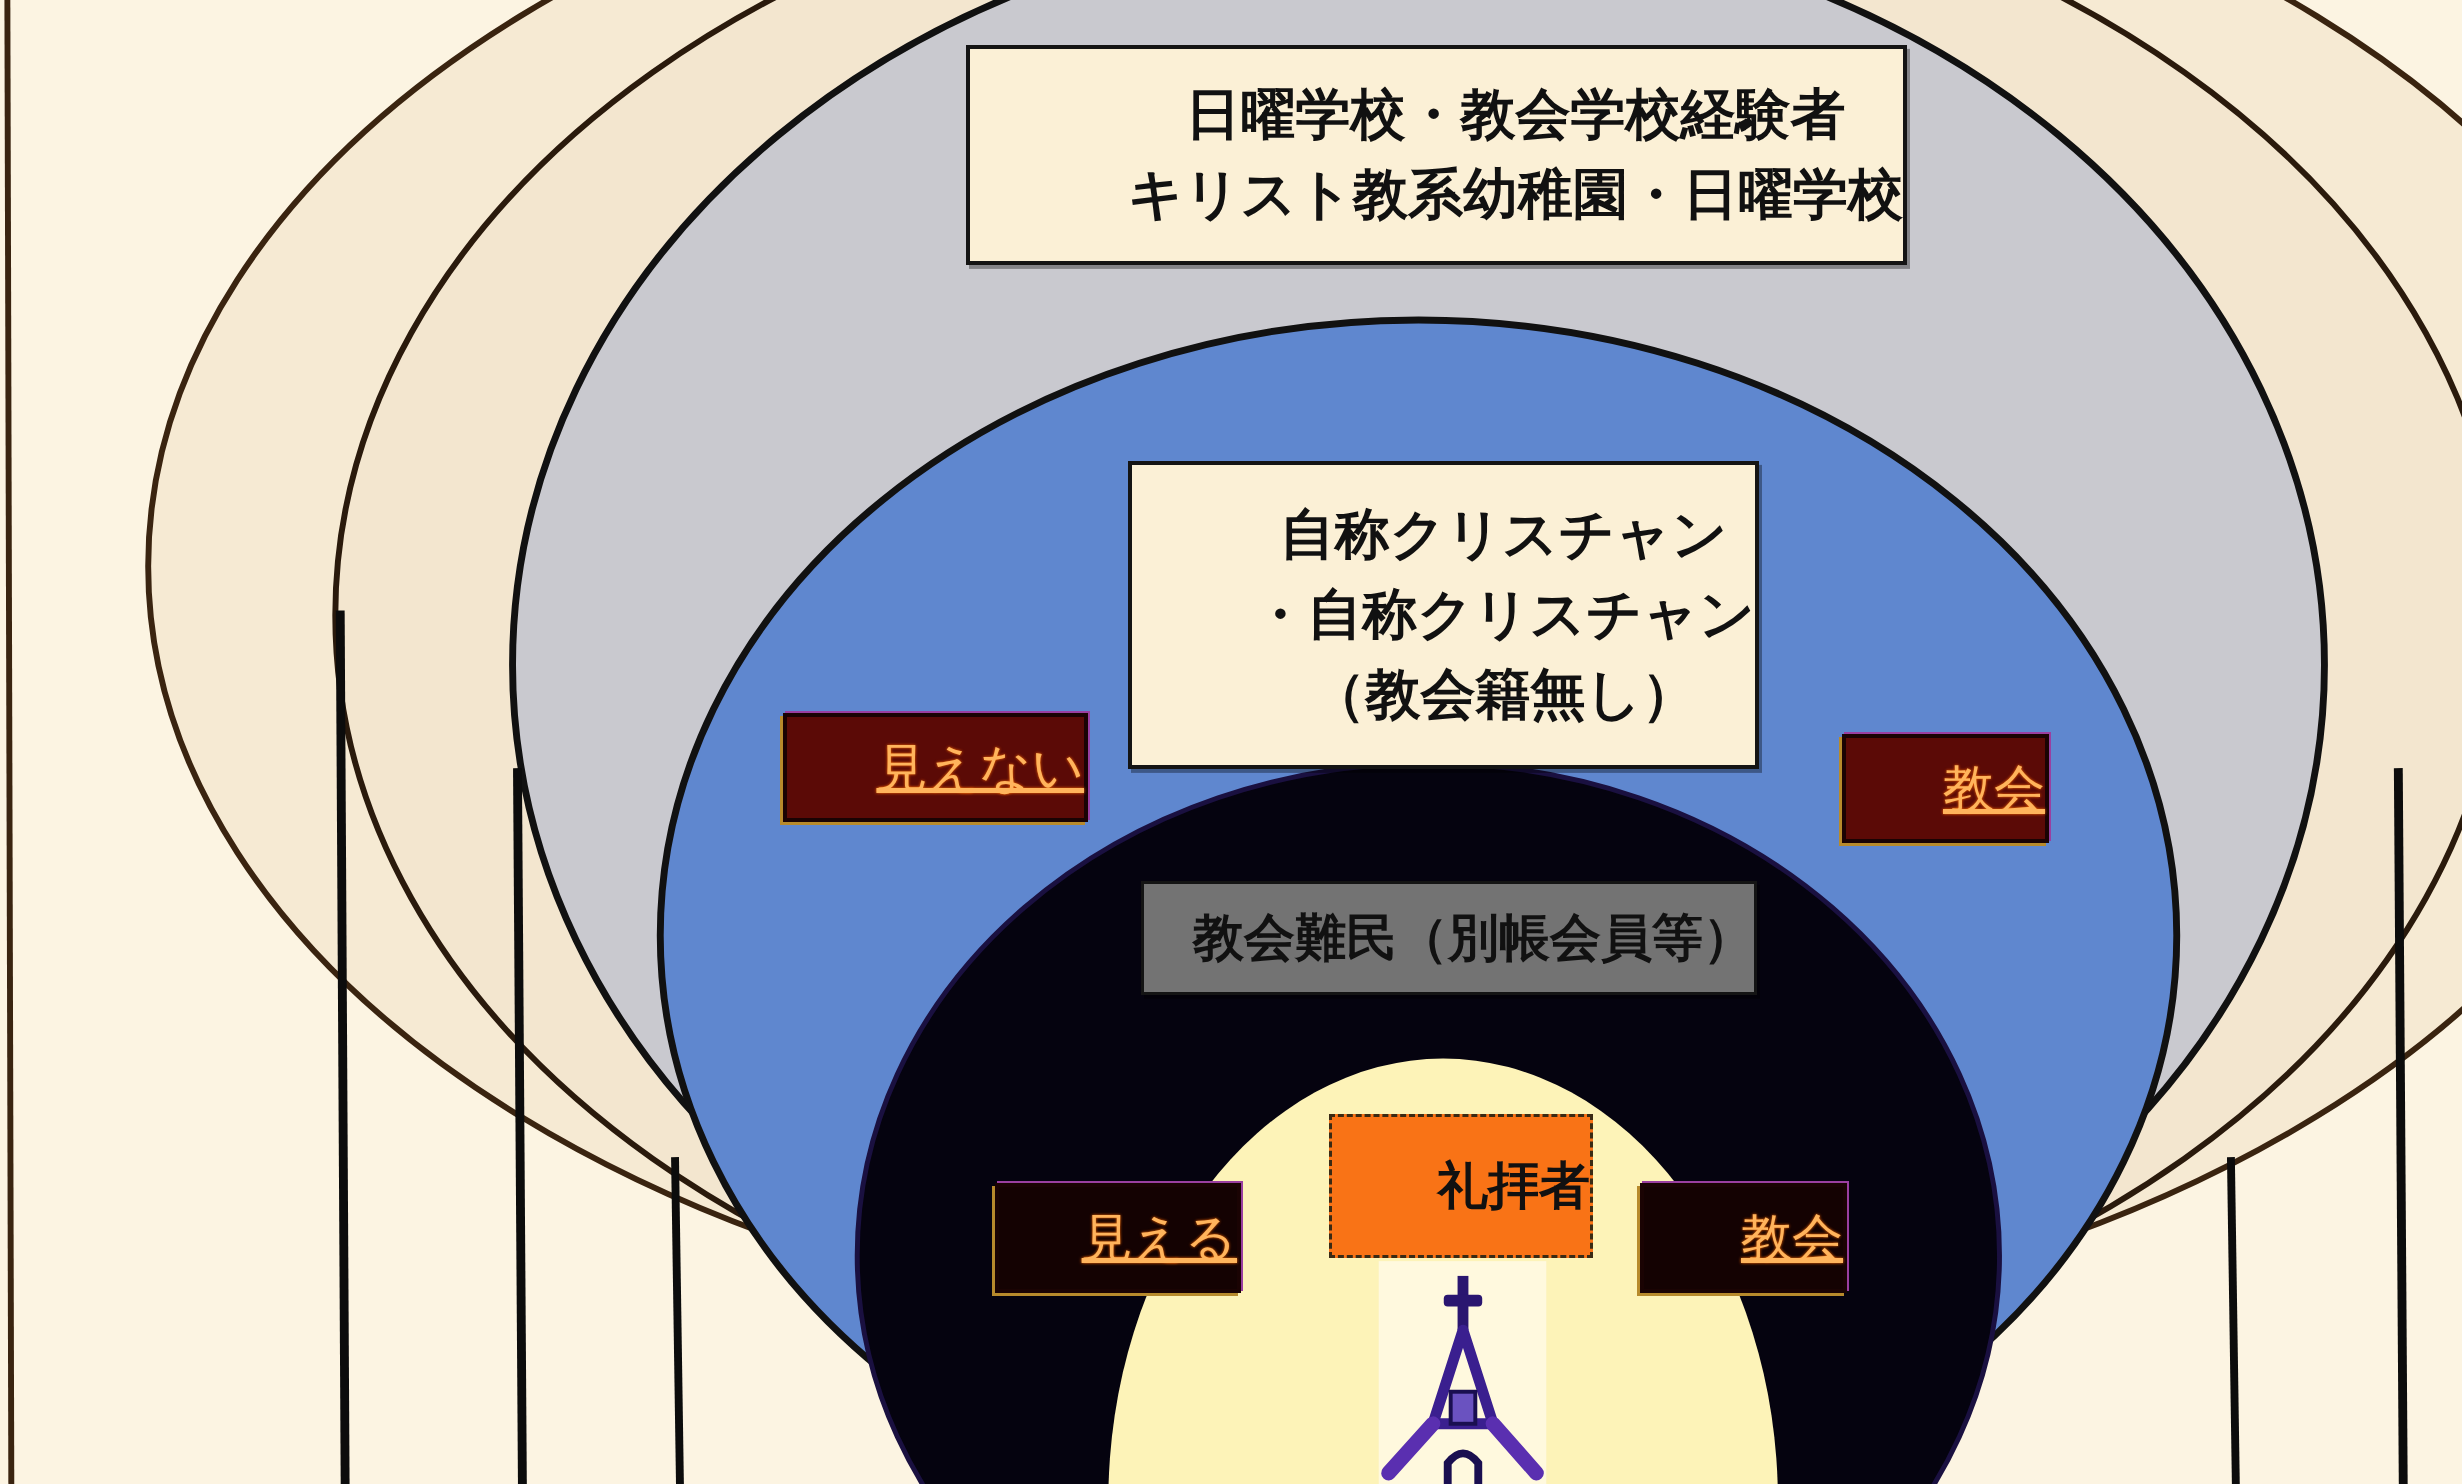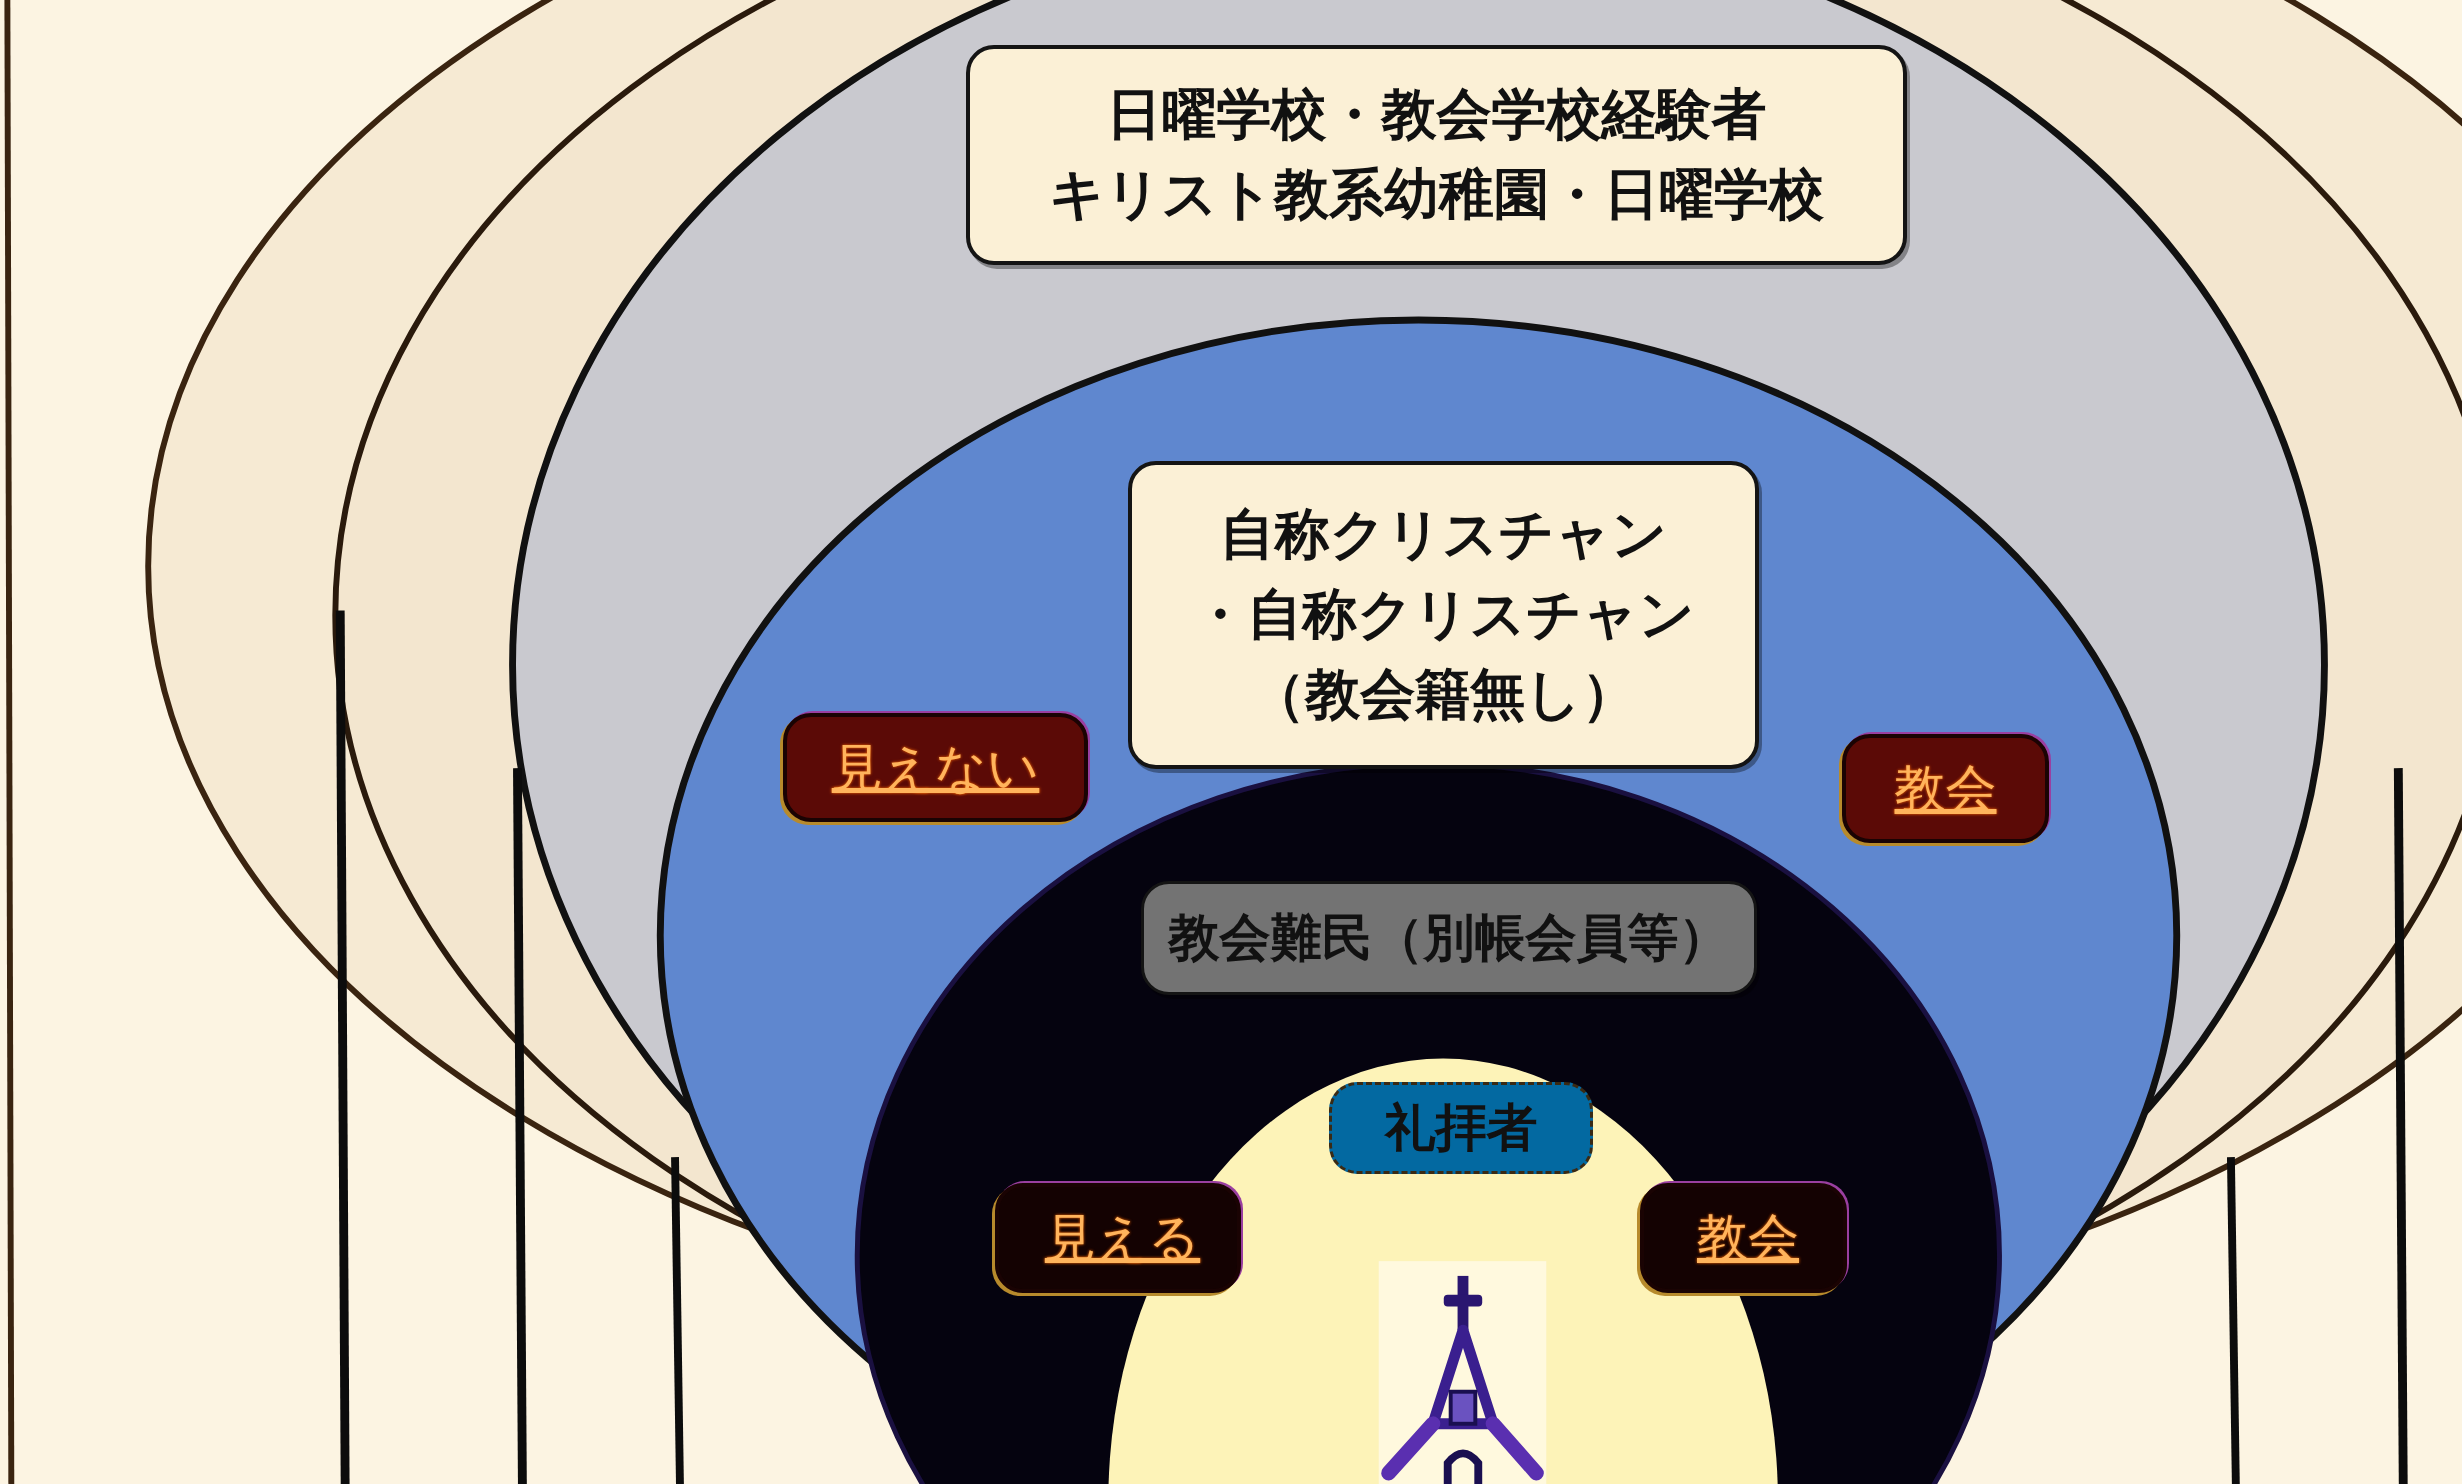--- a/index.html
+++ b/index.html
@@ -21,26 +21,25 @@
       position: absolute;
       left: 0; top: 0;
       width: 2837px;
       height: 1484px;
     }
     .box {
       position: absolute;
       box-sizing: border-box;
       display: flex;
       align-items: center;
-      justify-content: center;
+      justify-content: flex-end;
       text-align: center;
       font-weight: bold;
       color: #111;
       line-height: 1.45;
-      border-radius: 28px;
     }
     .box .line { display: block; white-space: nowrap; }
     .light-box {
       background: #fbf0d6;
       border: 4.9px solid #141414;
       box-shadow: 3px 3.9px 0 rgba(0,0,0,0.35);
     }
     .dark-label {
       background: #5b0a06;
       border: 4.9px solid #1a0303;
@@ -66,25 +65,25 @@
       margin-top: 35px;
     }
     #box-refugee {
       left: 1141px; top: 881px;
       width: 616px; height: 114px;
       font-size: 51px;
       border-width: 3px;
       background: #737373;
     }
     #box-worshipper {
-      left: 1329px; top: 1082px;
-      width: 264px; height: 92px;
+      left: 1329px; top: 1114px;
+      width: 264px; height: 144px;
       font-size: 51px;
       border: 3px dashed #3a2a14;
-      background: #0369a1;
+      background: #f97316;
       box-shadow: none;
     }
     #lbl-invisible {
       left: 783px; top: 713px;
       width: 305px; height: 109px;
       font-size: 51px;
     }
     #lbl-church-upper {
       left: 1842px; top: 734px;
       width: 207px; height: 109px;

